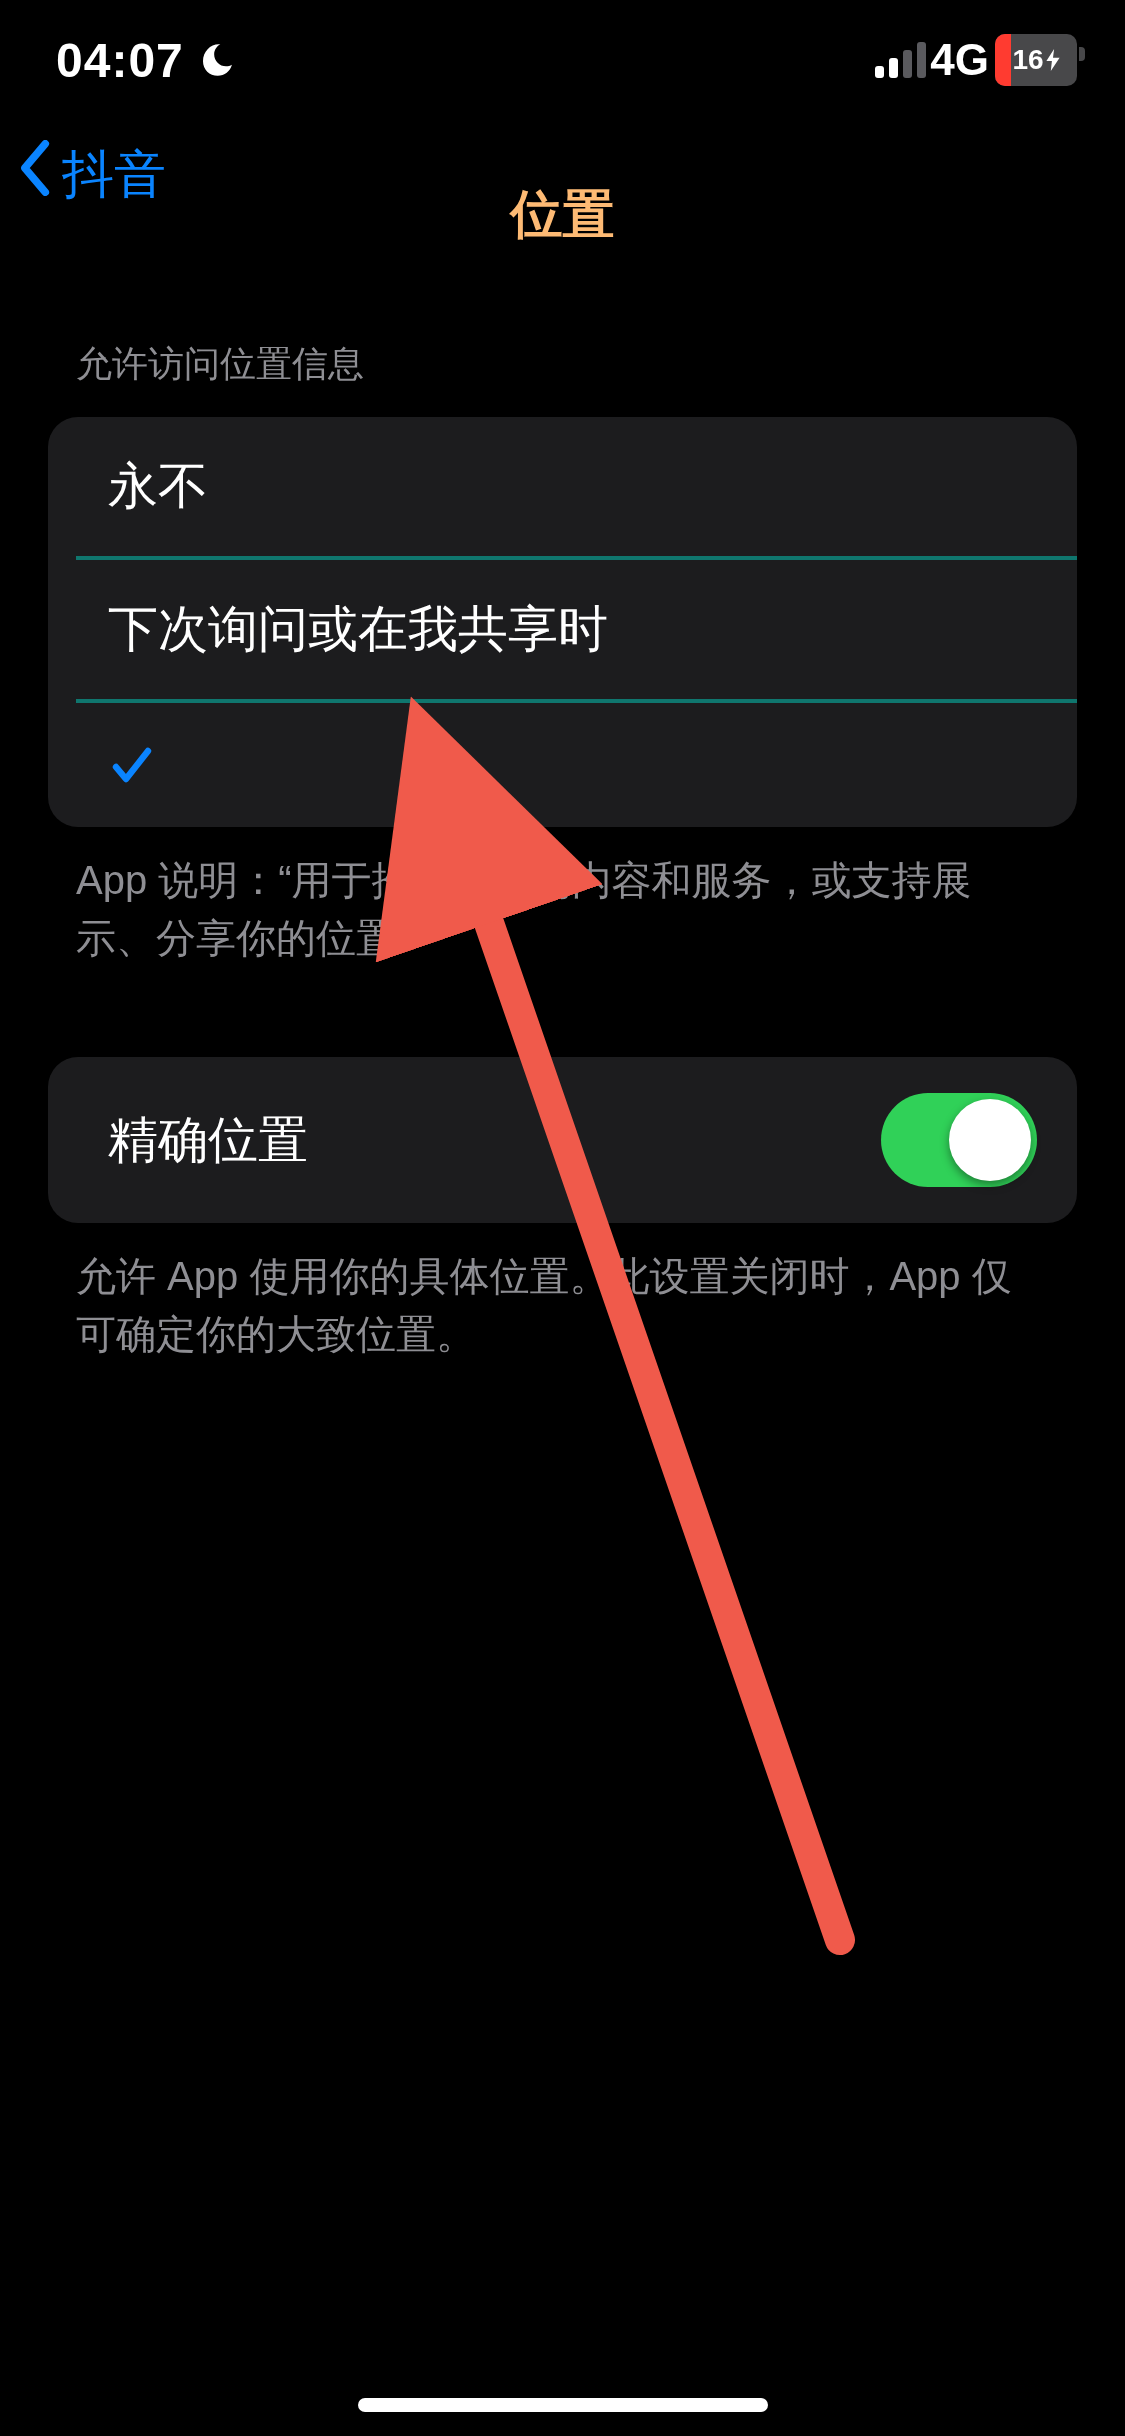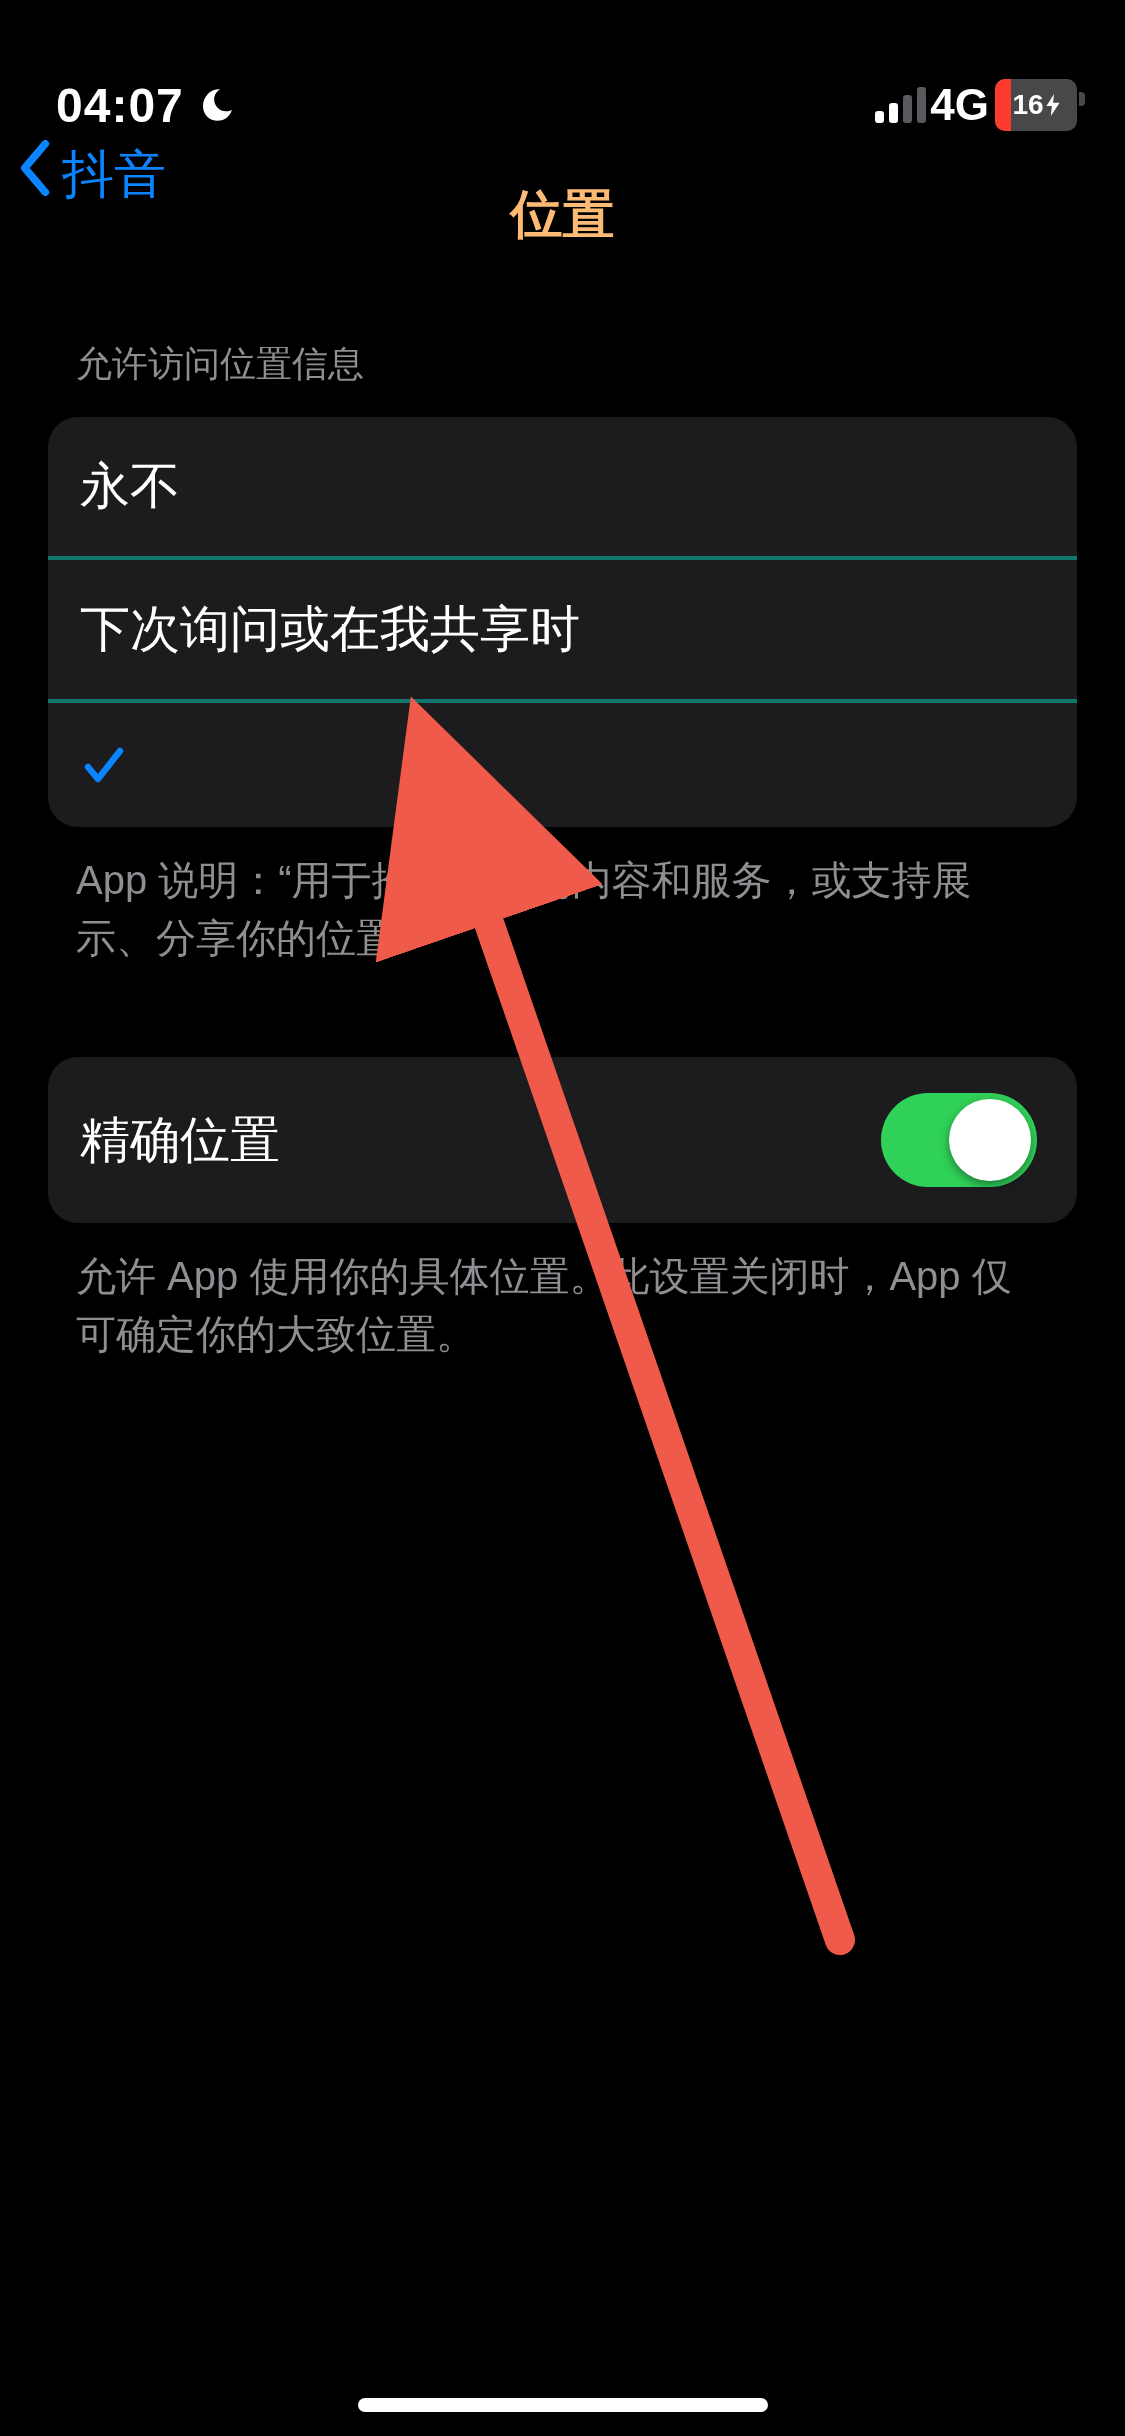--- a/index.html
+++ b/index.html
@@ -21,21 +21,20 @@
     
     .status-bar {
       position: absolute;
       top: 0;
       left: 0;
       right: 0;
       height: 120px;
       display: flex;
       justify-content: space-between;
       padding: 0 48px 0 56px;
-      margin-top: 45px;
     }
     .status-left {
       display: flex;
       align-items: center;
       gap: 14px;
       font-size: 48px;
       font-weight: 600;
       letter-spacing: 1px;
     }
     .status-right {
@@ -157,20 +156,21 @@
       color: #8e8e93;
       font-size: 40px;
       line-height: 1.45;
       padding: 24px 28px 0;
     }
 
     .group {
       background: #1c1c1e;
       border-radius: 30px;
       overflow: hidden;
+      padding-left: 28px;
     }
     .row {
       display: flex;
       align-items: center;
       justify-content: space-between;
       padding: 36px 40px 36px 32px;
       min-height: 128px;
     }
     .row + .row {
       border-top: 4px solid #0f766e;

